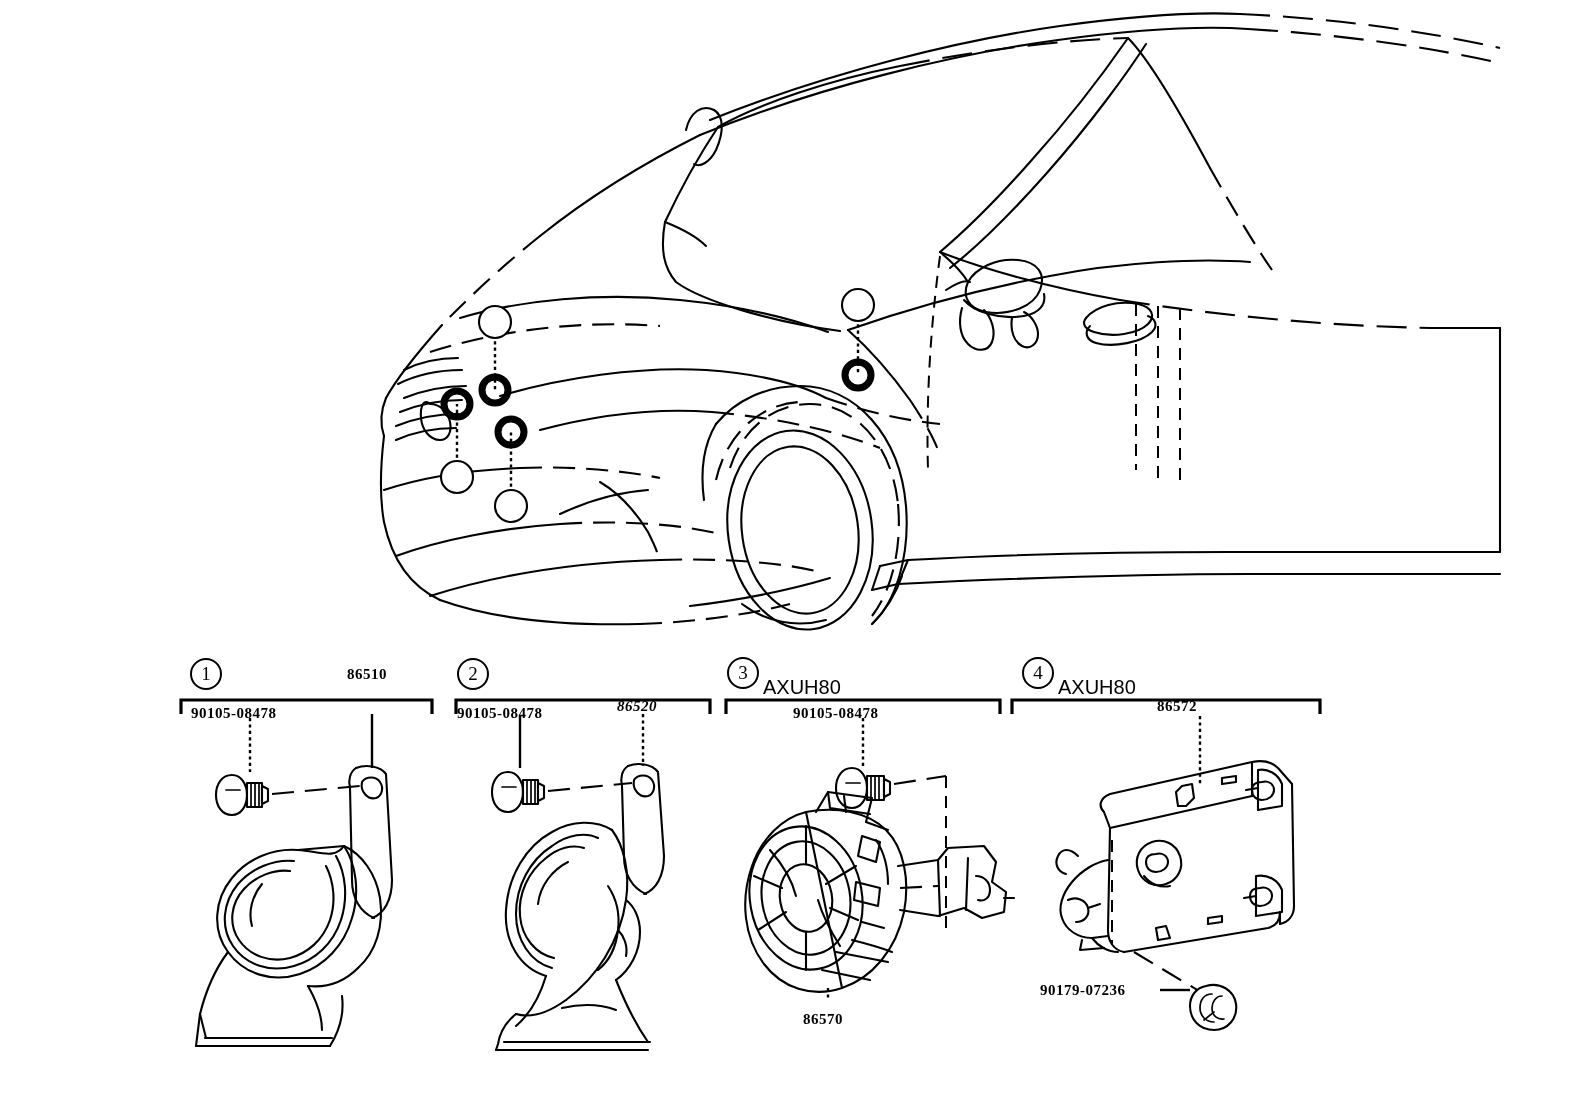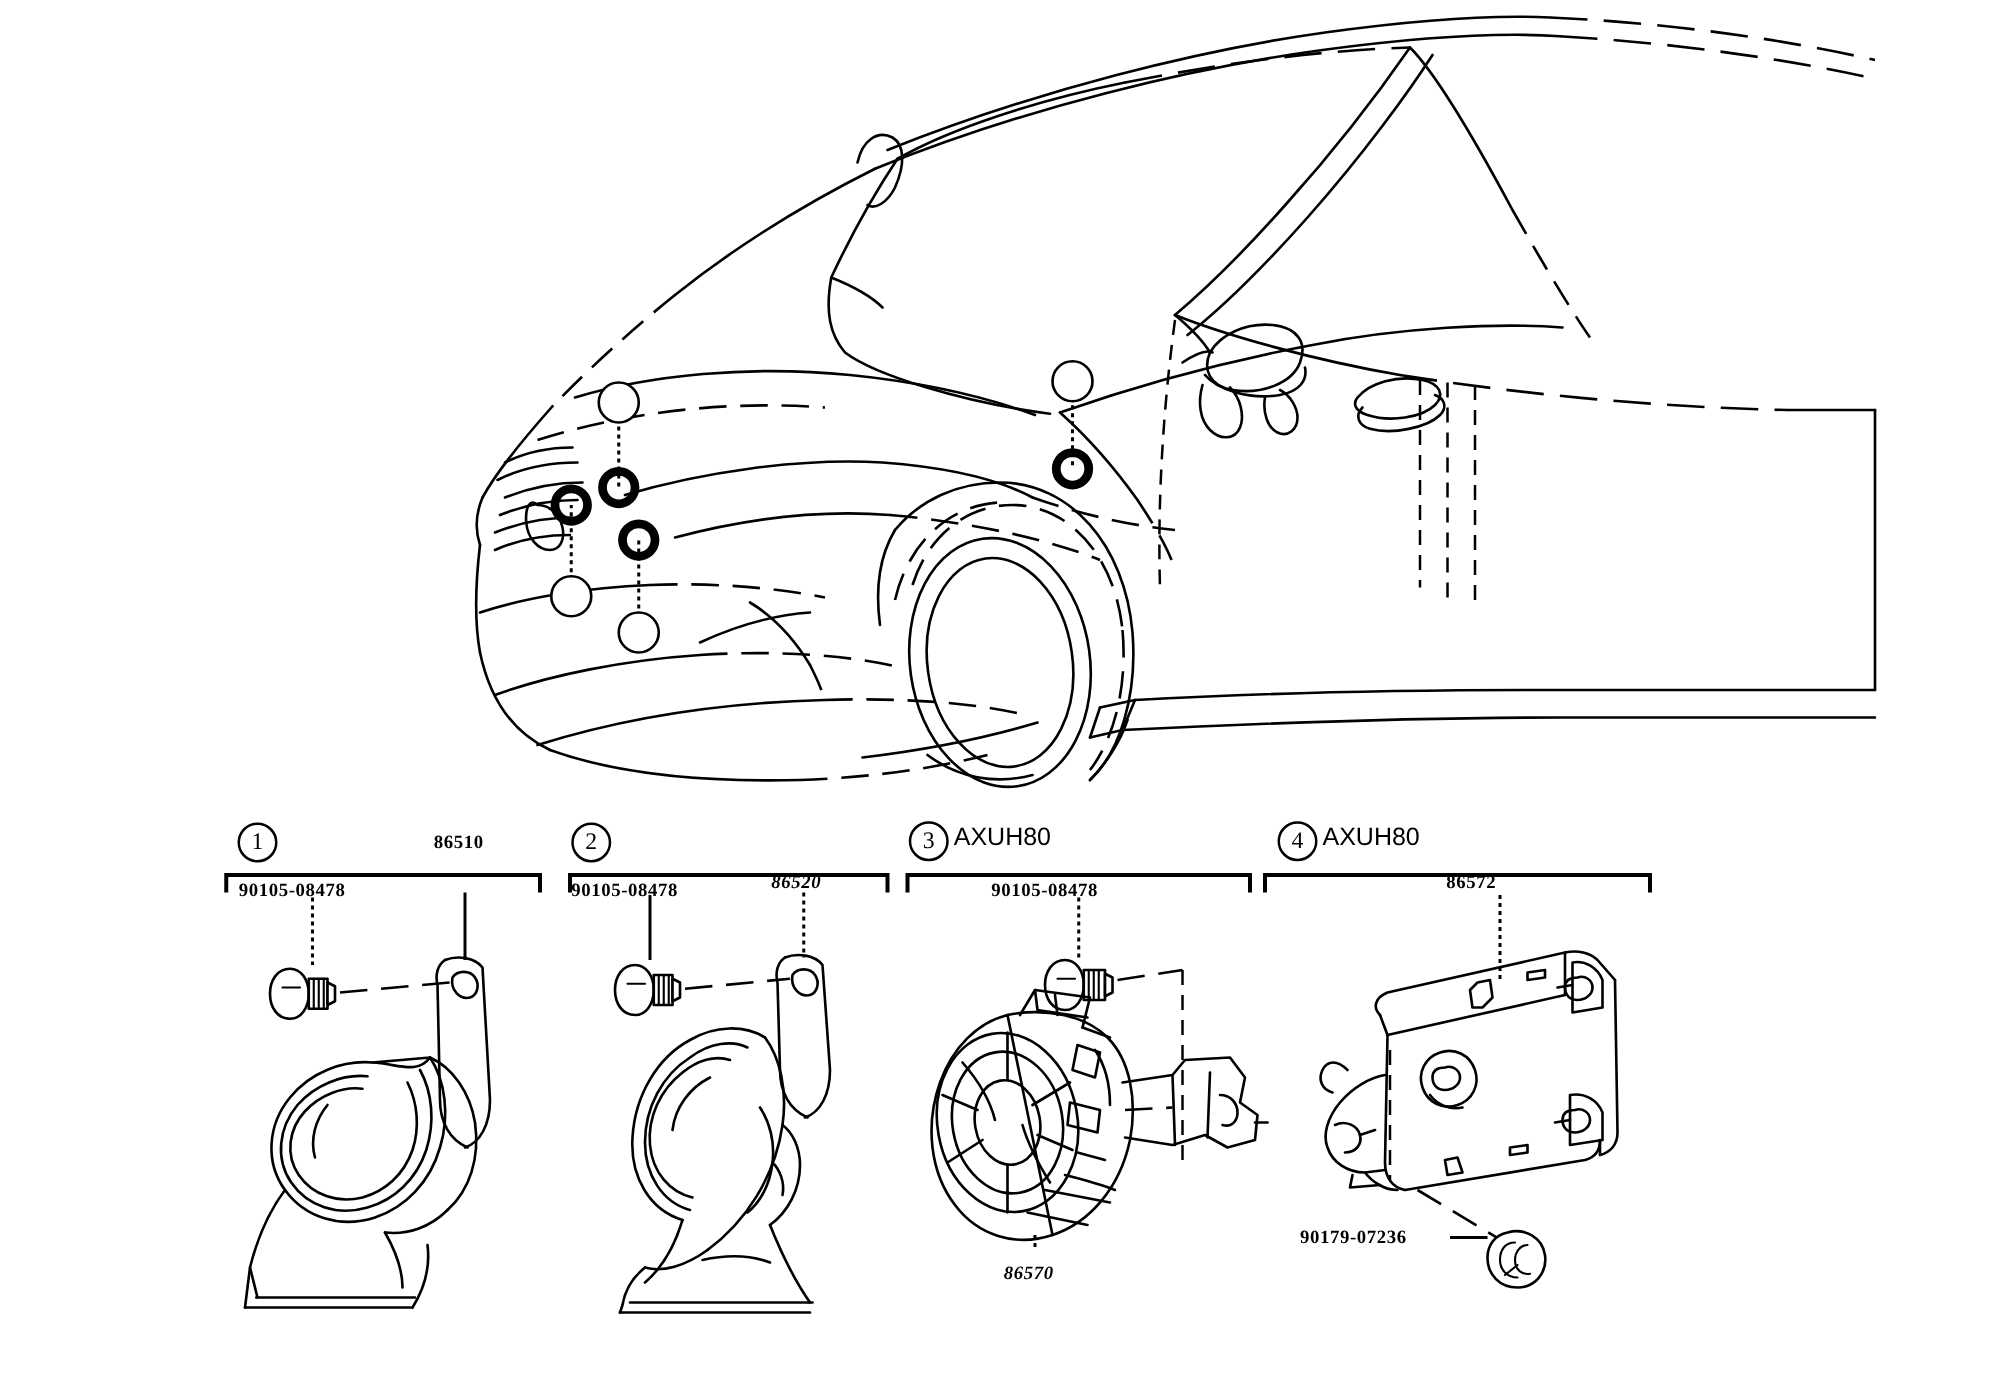--- a/index.html
+++ b/index.html
@@ -1,20 +1,20 @@
 <!DOCTYPE html>
 <html><head>
 <meta charset="utf-8">
 <style>
   html,body{margin:0;padding:0;background:#fff;}
   body{width:1592px;height:1099px;font-family:"Liberation Sans",sans-serif;color:#000;overflow:hidden;}
   #stage{position:relative;width:1592px;height:1099px;background:#fff;}
   #art{position:absolute;inset:0;width:1592px;height:1099px;}
   .pn{position:absolute;font-family:"Liberation Serif",serif;font-weight:bold;font-size:15px;letter-spacing:.5px;white-space:nowrap;}
-  .secmodel{position:absolute;font-family:"Liberation Sans",sans-serif;font-size:20px;white-space:nowrap;}
+  .secmodel{position:absolute;font-family:"Liberation Sans",sans-serif;font-size:20px;white-space:nowrap;margin-top:17px;}
   .figid{position:absolute;font-family:"Liberation Serif",serif;font-weight:bold;font-size:21px;letter-spacing:1px;}
 </style>
 </head>
 <body>
 
 <div id="stage">
 
   <svg id="art" viewBox="0 0 1592 1099">
     <defs>
       <style>
@@ -352,21 +352,21 @@
   <div id="text-layer">
       <div style="position: absolute; left: 190px; top: 658px; width: 28px; height: 28px; border: 2px solid rgb(0, 0, 0); border-radius: 50%; display: flex; align-items: center; justify-content: center; font-family: &quot;Liberation Serif&quot;, serif; font-size: 19px; background: rgb(255, 255, 255);">1</div>
       <div class="pn" style="left: 191px; top: 705px;">90105-08478</div>
       <div class="pn" style="left: 347px; top: 666px;">86510</div>
       <div style="position: absolute; left: 457px; top: 658px; width: 28px; height: 28px; border: 2px solid rgb(0, 0, 0); border-radius: 50%; display: flex; align-items: center; justify-content: center; font-family: &quot;Liberation Serif&quot;, serif; font-size: 19px; background: rgb(255, 255, 255);">2</div>
       <div class="pn" style="left: 457px; top: 705px;">90105-08478</div>
       <div class="pn" style="left: 617px; top: 698px; font-style: italic;">86520</div>
       <div style="position: absolute; left: 727px; top: 657px; width: 28px; height: 28px; border: 2px solid rgb(0, 0, 0); border-radius: 50%; display: flex; align-items: center; justify-content: center; font-family: &quot;Liberation Serif&quot;, serif; font-size: 19px; background: rgb(255, 255, 255);">3</div>
       <div class="secmodel" style="left: 763px; top: 659px;">AXUH80</div>
       <div class="pn" style="left: 793px; top: 705px;">90105-08478</div>
-      <div class="pn" style="left: 803px; top: 1011px; font-style: italic;">86570</div>
+      <div class="pn" style="left: 803px; top: 1011px;">86570</div>
       <div style="position: absolute; left: 1022px; top: 657px; width: 28px; height: 28px; border: 2px solid rgb(0, 0, 0); border-radius: 50%; display: flex; align-items: center; justify-content: center; font-family: &quot;Liberation Serif&quot;, serif; font-size: 19px; background: rgb(255, 255, 255);">4</div>
       <div class="secmodel" style="left: 1058px; top: 659px;">AXUH80</div>
       <div class="pn" style="left: 1157px; top: 698px;">86572</div>
       <div class="pn" style="left: 1040px; top: 982px;">90179-07236</div>
     </div>
 
   <div class="figid" style="left:1458px; top:1026px;"></div>
 
 </div>
 

